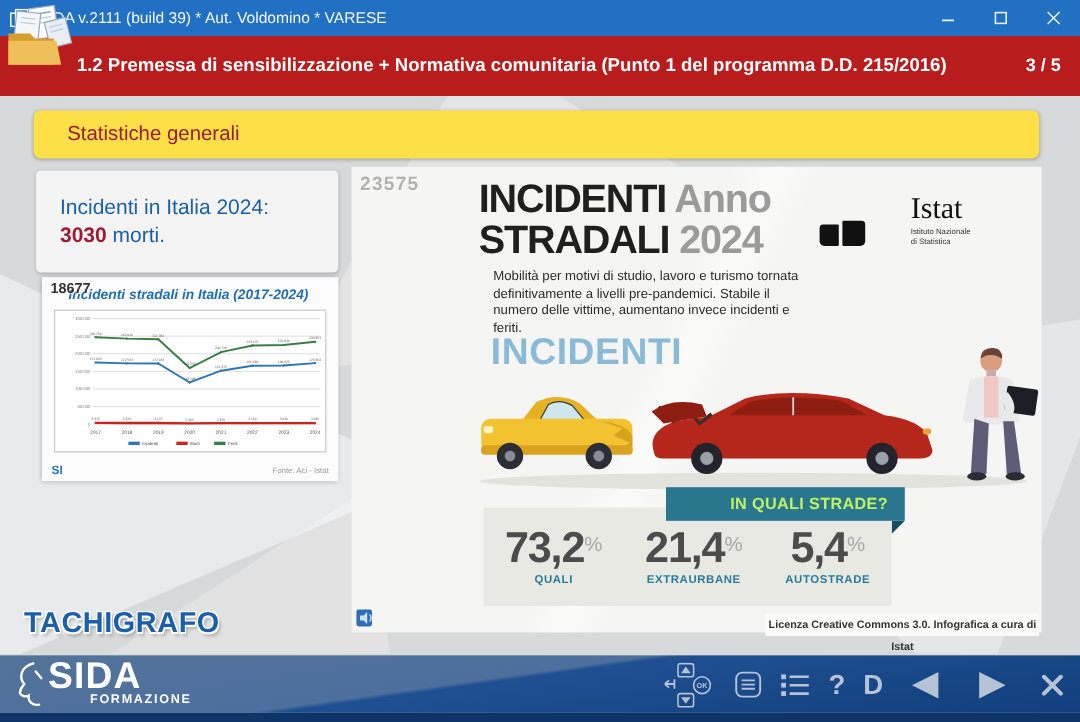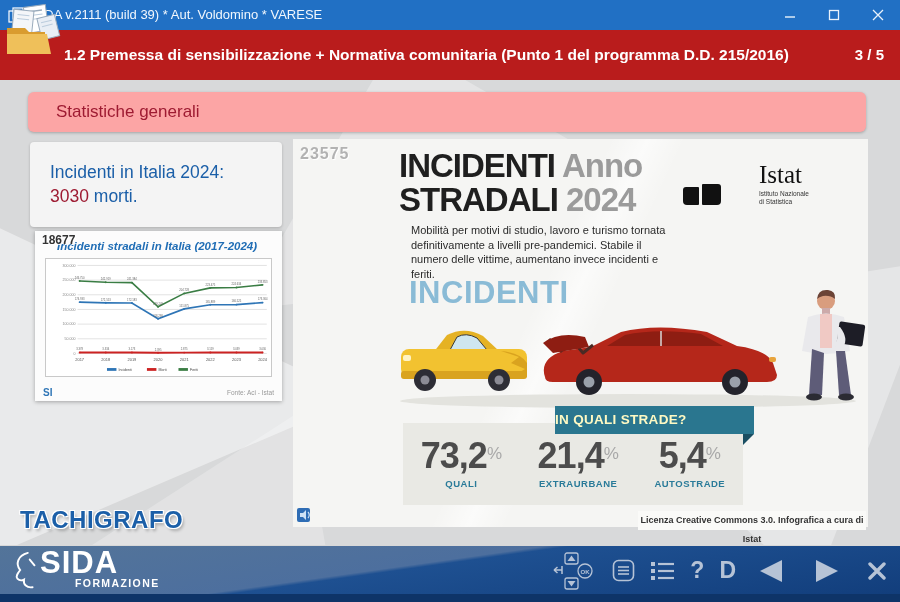--- a/index.html
+++ b/index.html
@@ -21,25 +21,25 @@
   .page-indicator{position:absolute;right:16px;top:0;line-height:50px;font-size:15px;font-weight:bold;color:#fff;}
 
   
   .content{position:absolute;left:0;top:80px;width:900px;height:465px;background:#d8d9da;overflow:hidden;}
   .facet{position:absolute;background:rgba(255,255,255,.45);}
   .f1{left:-60px;top:120px;width:420px;height:360px;clip-path:polygon(0 0,100% 55%,10% 100%);}
   .f2{left:240px;top:-40px;width:520px;height:300px;clip-path:polygon(30% 0,100% 70%,0 90%);background:rgba(255,255,255,.3);}
   .f3{left:520px;top:180px;width:420px;height:330px;clip-path:polygon(0 20%,100% 0,70% 100%);background:rgba(255,255,255,.35);}
   .f4{left:-40px;top:330px;width:380px;height:220px;clip-path:polygon(0 100%,90% 0,100% 100%);background:rgba(255,255,255,.25);}
 
-  .section-bar{position:absolute;left:28px;top:12px;width:838px;height:40px;background:#fca5a5;border-radius:6px;box-shadow:0 1px 3px rgba(0,0,0,.25);}
+  .section-bar{position:absolute;left:28px;top:12px;width:838px;height:40px;background:#fde047;border-radius:6px;box-shadow:0 1px 3px rgba(0,0,0,.25);}
   .section-title{position:absolute;left:28px;line-height:40px;font-size:17px;color:#9e1b32;}
 
   .summary-card{position:absolute;left:30px;top:62px;width:252px;height:85px;background:#f4f4f4;border-radius:4px;box-shadow:0 1px 3px rgba(0,0,0,.2);padding:18px 0 0 20px;font-size:17.5px;line-height:24px;color:#1b5fa8;}
-  .summary-card .deaths{color:#9e1b32;font-weight:normal;}
+  .summary-card .deaths{color:#9e1b32;font-weight:bold;}
 
   .chart-card{position:absolute;left:35px;top:151px;width:247px;height:170px;background:#fcfcfc;box-shadow:0 1px 4px rgba(0,0,0,.3);}
   .chart-ref{position:absolute;left:7px;top:2px;font-size:12px;font-weight:bold;color:#333;text-shadow:1px 1px 0 #fff;z-index:3;}
   .chart-title{position:absolute;left:22px;top:9px;width:220px;font-size:11.5px;font-weight:bold;font-style:italic;color:#1f6db5;z-index:2;}
   .chart-panel{position:absolute;left:10px;top:27px;width:227px;height:119px;background:#fff;border:1px solid #c9c9c9;}
   .chart-panel svg{display:block;width:100%;height:100%;}
   .chart-source{position:absolute;right:8px;bottom:5px;font-size:6.5px;color:#999;}
   .chart-logo{position:absolute;left:8px;bottom:3px;font-size:10px;font-weight:bold;color:#2e75b6;}
 
   
@@ -51,21 +51,21 @@
   .istat{position:absolute;left:390px;top:24px;display:flex;gap:32px;}
   .istat-squares{display:flex;align-items:flex-end;margin-right:6px;}
   .sq1{width:16px;height:18px;background:#111;border-radius:3px 1px 1px 4px;margin-right:3px;}
   .sq2{width:19px;height:21px;background:#111;border-radius:1px 3px 4px 1px;}
   .istat-name{font-family:"Liberation Serif",serif;font-size:25px;color:#111;line-height:24px;}
   .istat-sub{font-size:6.5px;color:#333;line-height:7.5px;margin-top:3px;}
   .ig-paragraph{position:absolute;left:118px;top:84px;width:256px;font-size:11px;line-height:14.5px;color:#2b2b2b;}
   .ig-incidenti{position:absolute;left:116px;top:136px;font-size:31px;font-weight:bold;color:#8abbd6;letter-spacing:.5px;}
   .ig-illustration{position:absolute;left:100px;top:148px;width:482px;height:126px;}
   .stats-panel{position:absolute;left:110px;top:284px;width:340px;height:82px;background:#e9e9e4;}
-  .stats-banner{position:absolute;left:262px;top:267px;width:199px;height:28px;background:#2a768f;color:#fef9c3;font-size:13.5px;font-weight:bold;line-height:28px;padding-right:14px;letter-spacing:.3px;}
+  .stats-banner{position:absolute;left:262px;top:267px;width:199px;height:28px;background:#2a768f;color:#bef264;font-size:13.5px;font-weight:bold;line-height:28px;text-align:right;padding-right:14px;letter-spacing:.3px;}
   .banner-fold{position:absolute;left:450px;top:295px;width:11px;height:11px;background:#1a4e62;clip-path:polygon(0 0,100% 0,0 100%);}
   .stats-row{position:absolute;left:110px;top:296px;width:340px;display:flex;justify-content:space-around;}
   .stat{text-align:center;}
   .stat-value{font-size:36px;font-weight:bold;color:#4c4c4c;letter-spacing:-1px;}
   .stat-unit{font-size:17px;color:#a8a8a8;font-weight:normal;position:relative;top:-9px;letter-spacing:0;}
   .stat-label{font-size:9.5px;font-weight:bold;color:#2a7b99;letter-spacing:.5px;margin-top:1px;}
   .ig-audio{position:absolute;left:2px;top:366px;width:20px;height:20px;}
   .ig-license{position:absolute;left:345px;top:372px;width:228px;height:19px;background:#fafaf8;font-size:9px;font-weight:bold;color:#333;line-height:19px;text-align:center;}
 
   .topic-label{position:absolute;left:20px;top:426px;font-size:24px;font-weight:bold;color:#1b5fa8;letter-spacing:.5px;

